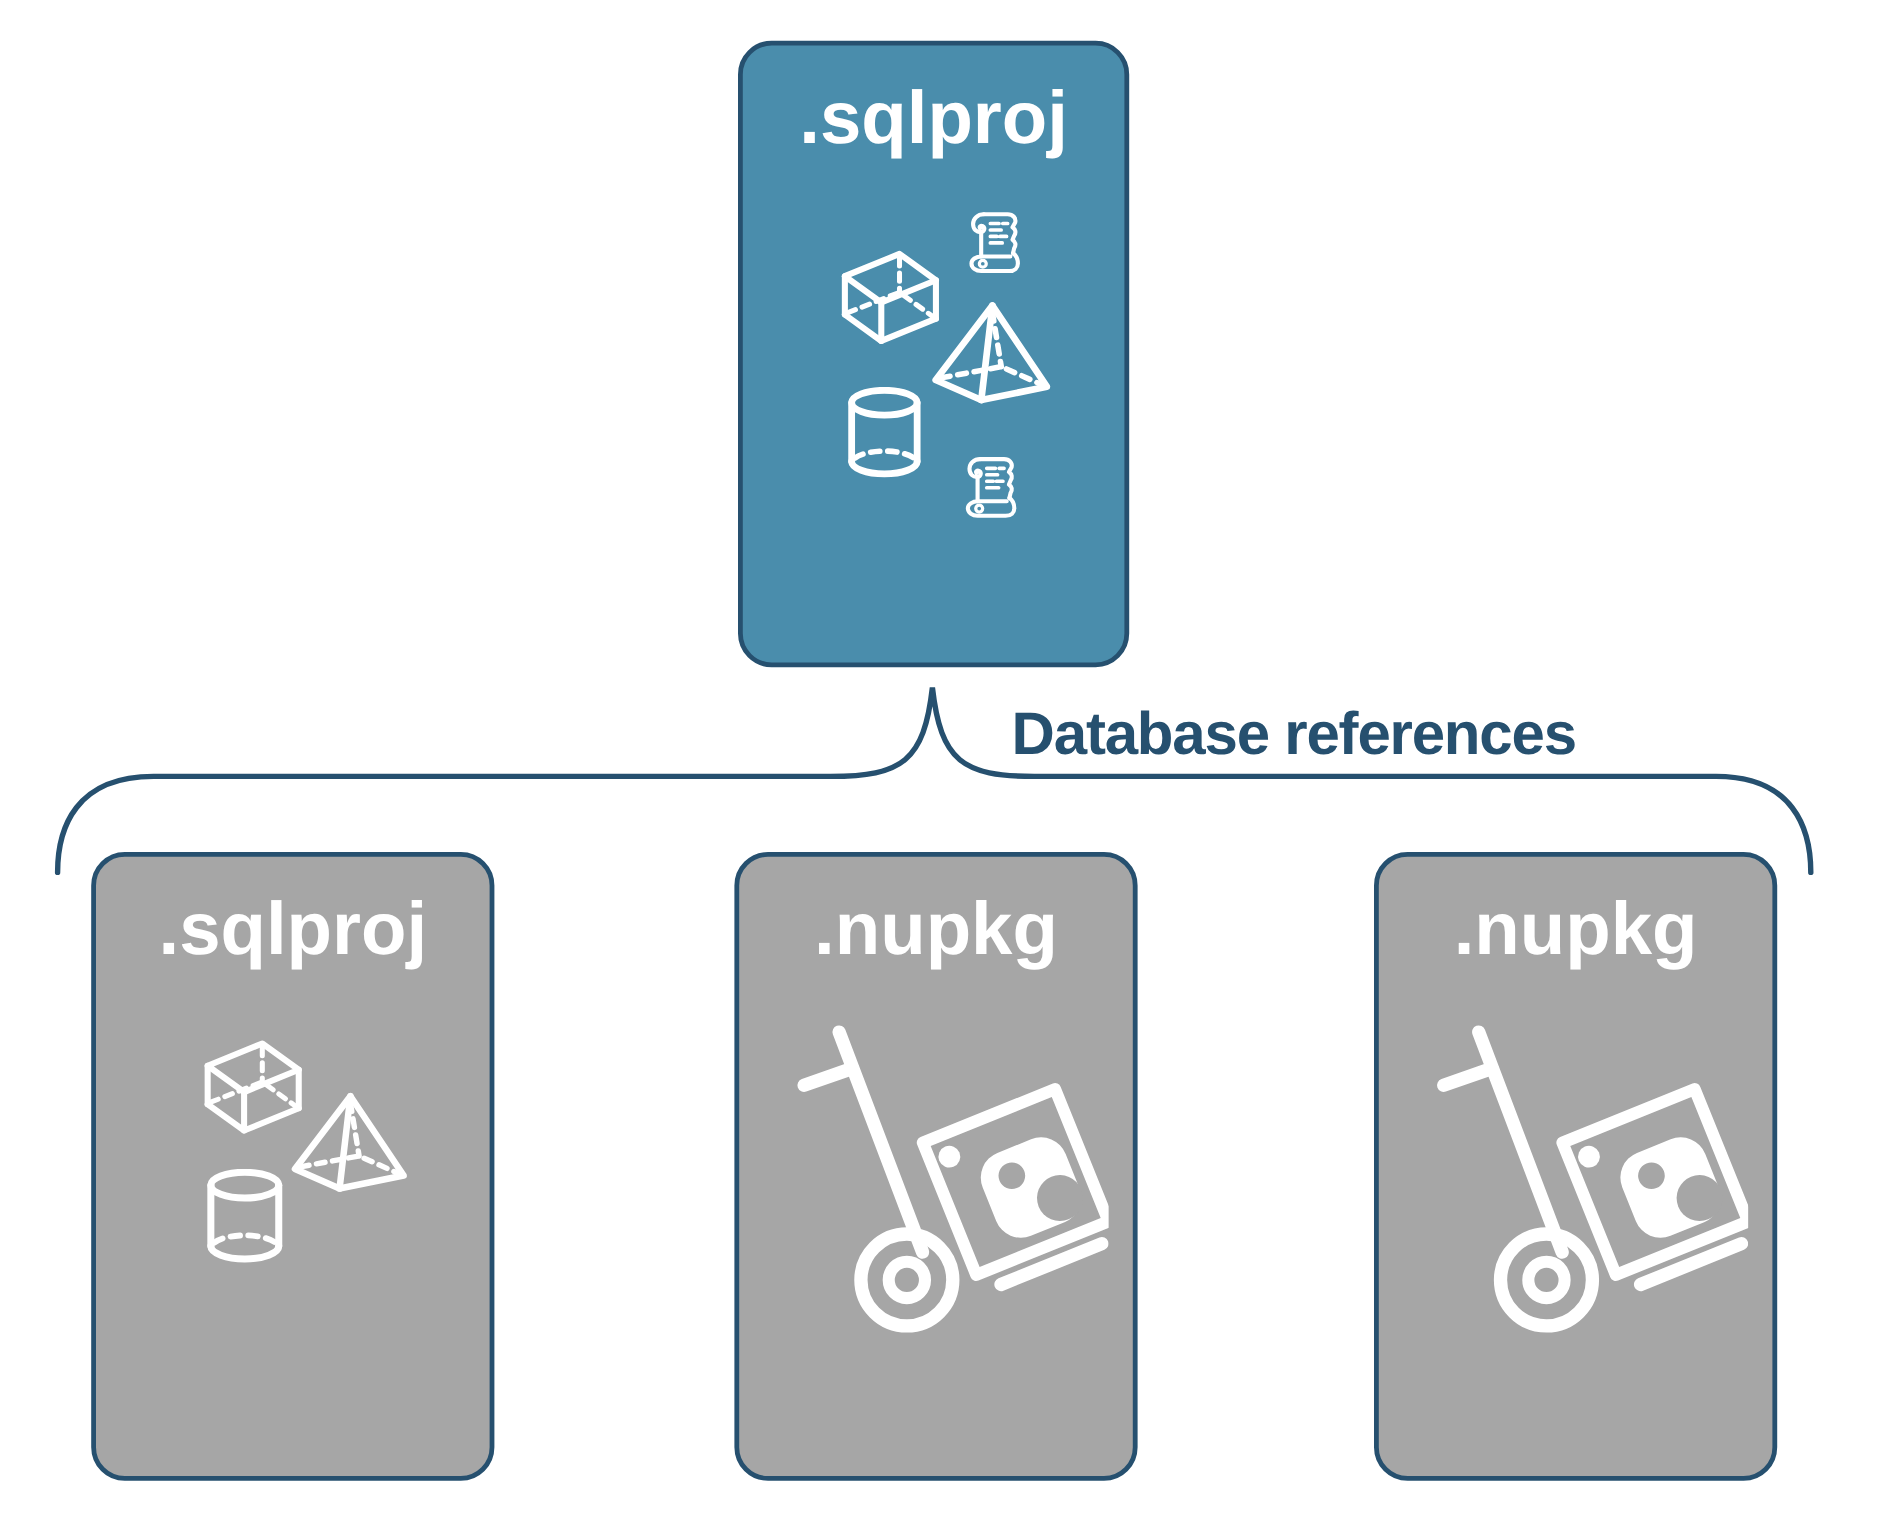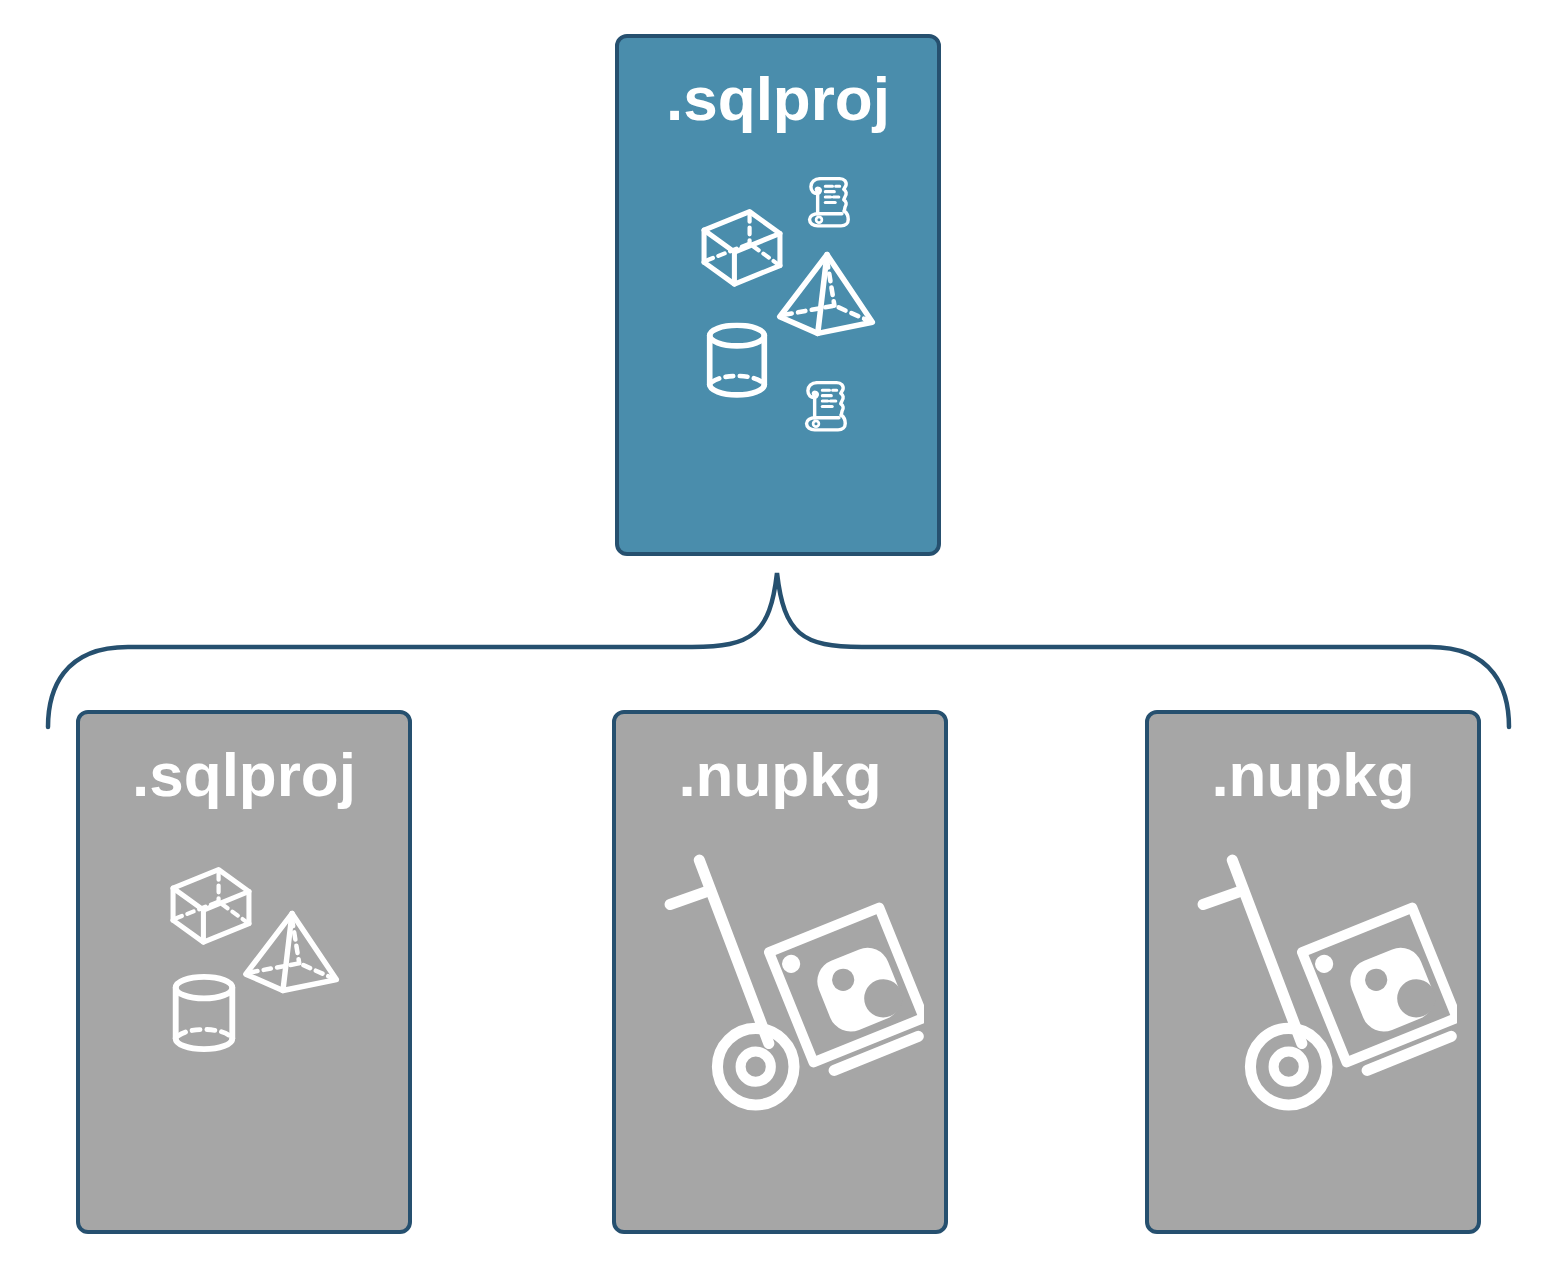--- a/index.html
+++ b/index.html
@@ -5,21 +5,21 @@
   html,body { margin:0; padding:0; background:#ffffff; }
   .canvas {
     position:relative; width:1566px; height:1274px;
     background:var(--background,#ffffff);
     font-family:"Liberation Sans", sans-serif;
     overflow:hidden;
   }
   .box {
     position:absolute; box-sizing:border-box;
     border:4px solid var(--outline,#26506F);
-    border-radius:12px;
+    border-radius:28px;
   }
   .parent-box { left:615px; top:34px; width:326px; height:522px; background:var(--parent-fill,#4A8DAC); }
   .child-box  { top:710px; width:336px; height:524px; background:var(--child-fill,#A6A6A6); }
   .child-1 { left:76px; }
   .child-2 { left:612px; }
   .child-3 { left:1145px; }
   .box-title {
     width:100%; text-align:center; margin-top:30px;
     font-size:62px; font-weight:700; line-height:1;
     color:var(--label-text,#ffffff); letter-spacing:0;
@@ -128,20 +128,21 @@
       </svg>
     <svg class="ic p-scroll-2" viewBox="0 0 60 62">
         <use href="#sym-scroll"></use>
       </svg>
   </div>
 
   <svg class="brace" width="1566" height="1274" viewBox="0 0 1566 1274">
     <path d="M48,727 C48,690 63,647 128,647 L692,647 C752,647 770,634 777,573 C784,634 802,647 862,647 L1430,647 C1494,647 1509,690 1509,727"></path>
   </svg>
 
+  <div class="conn-label">Database references</div>
 
   <div class="box child-box child-1">
     <div class="box-title">.sqlproj</div>
     <svg class="ic c-cube" viewBox="0 0 102 100">
         <use href="#sym-cube"></use>
       </svg>
     <svg class="ic c-pyramid" viewBox="0 0 110 95">
         <use href="#sym-pyramid"></use>
       </svg>
     <svg class="ic c-cylinder" viewBox="0 0 68 82">

